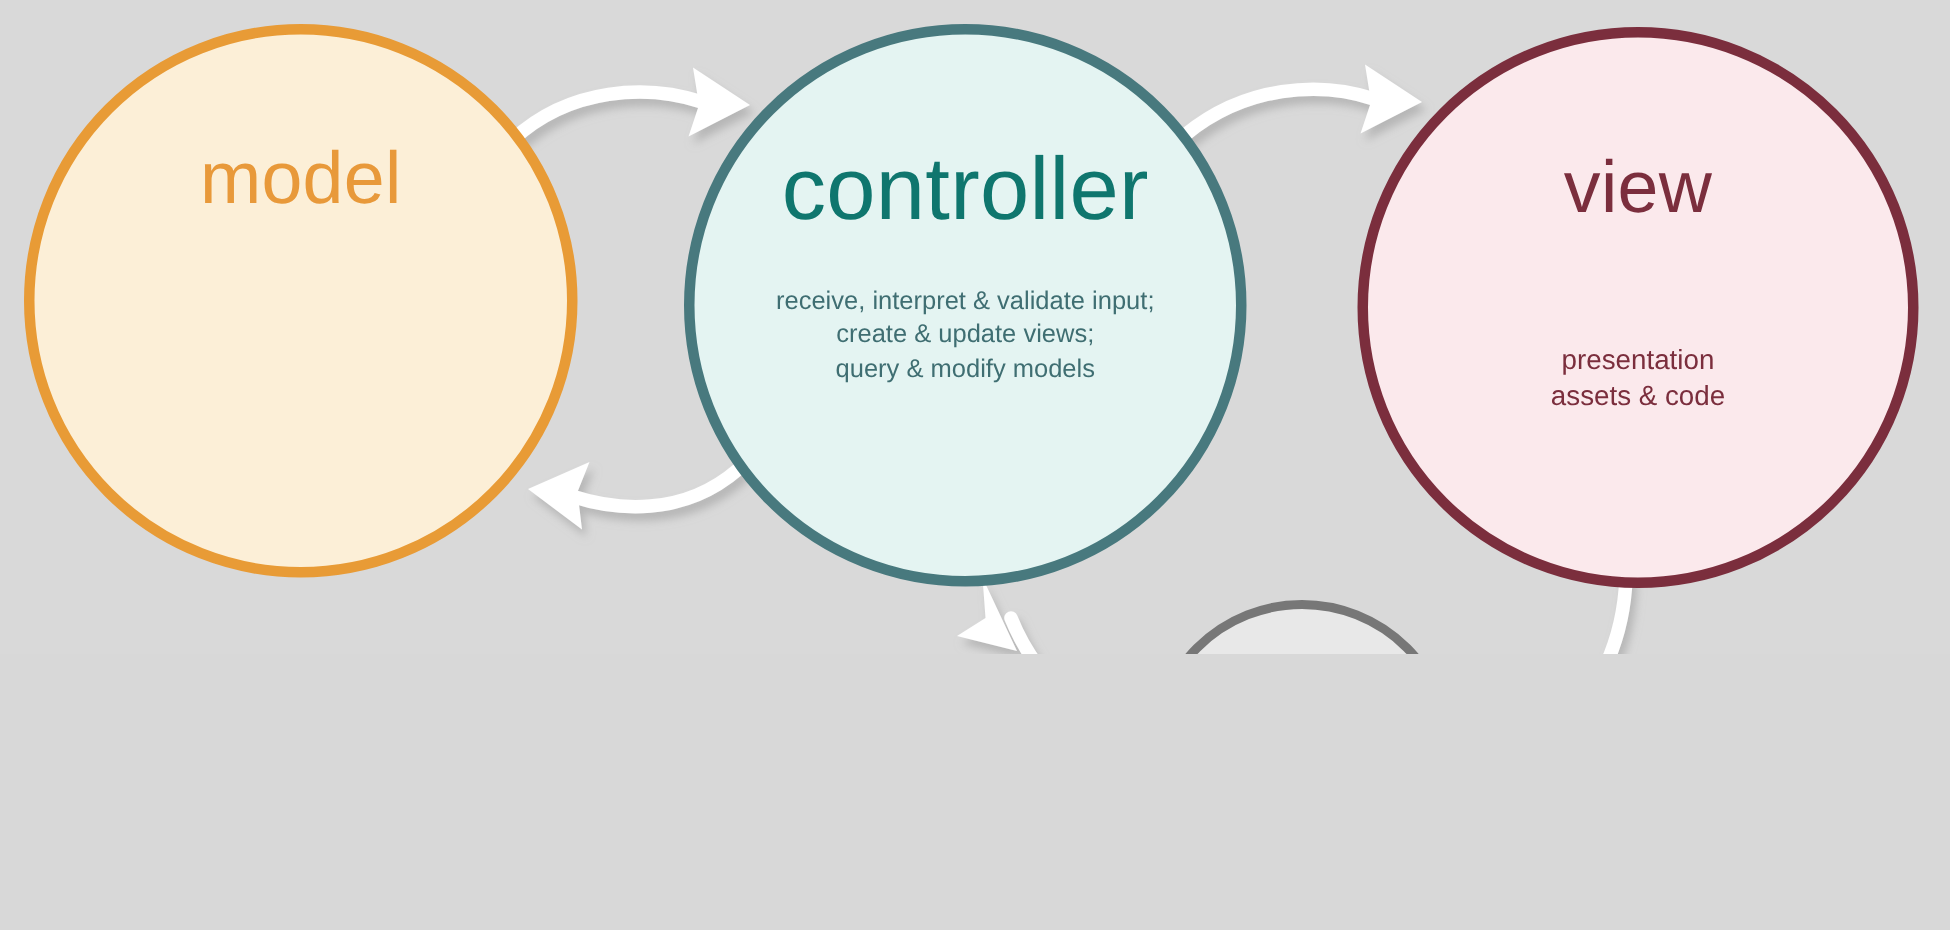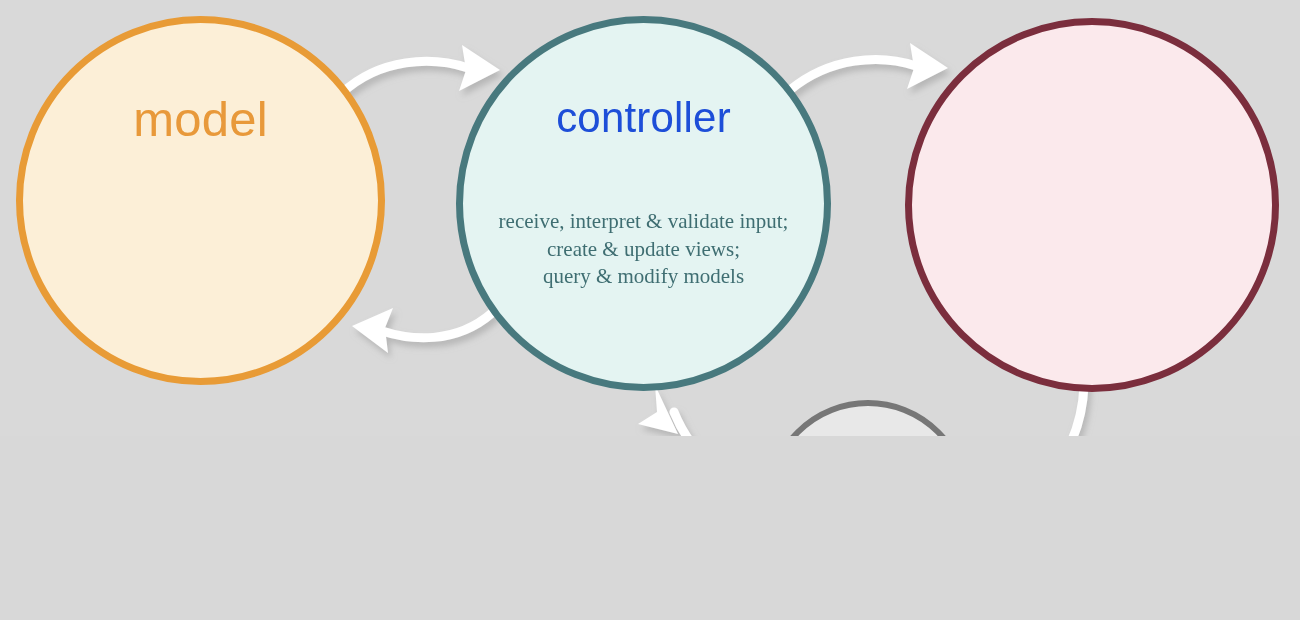--- a/index.html
+++ b/index.html
@@ -65,28 +65,27 @@
   }
   
   #node-controller {
     left: 456px; top: 16px;
     width: 375px; height: 375px;
     background: #e4f4f2;
     border: 7px solid #48797e;
   }
   #node-controller .node-title {
     top: 74px;
-    font-size: 42px;
-    color: #1d4ed8;
+    font-size: 59px;
+    color: #0f766e;
   }
   #node-controller .node-desc {
-    top: 185px;
-    font-size: 21px;
+    top: 167px;
+    font-size: 17px;
     color: #3f6e72;
-    font-family: Liberation Serif, serif;
   }
   
   #node-view {
     left: 905px; top: 18px;
     width: 374px; height: 374px;
     background: #fbe9ec;
     border: 7px solid #7b2e3d;
   }
   #node-view .node-title {
     top: 76px;
@@ -197,20 +196,23 @@
   </div>
 
   <div class="node" id="node-controller">
     <div class="node-title">controller</div>
     <div class="node-desc">receive, interpret &amp; validate input;
 create &amp; update views;
 query &amp; modify models</div>
   </div>
 
   <div class="node" id="node-view">
+    <div class="node-title">view</div>
+    <div class="node-desc">presentation
+assets &amp; code</div>
   </div>
 
   <div class="node" id="node-user">
     <div class="node-title">views</div>
   </div>
 
   <div id="cc-badge">
     <div class="cc-mark" id="cc-mark-cc">CC</div>
     <div class="cc-mark" id="cc-mark-by">BY:</div>
     <div class="cc-attrib" id="cc-attrib-line1">Shane</div>

